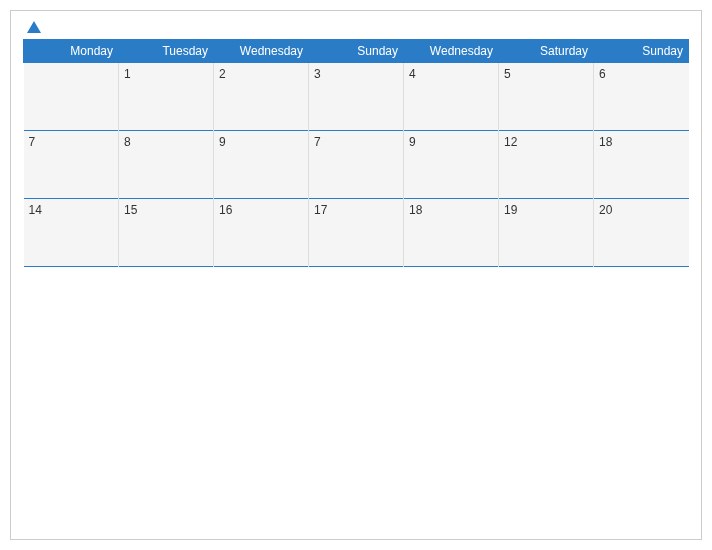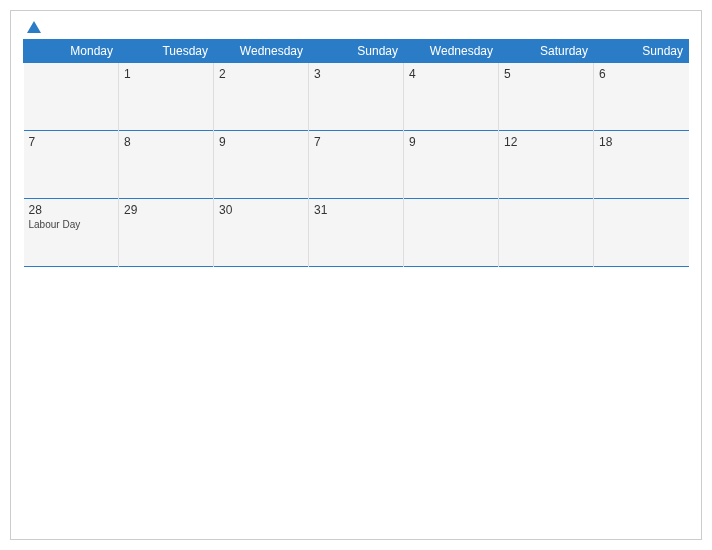--- a/index.html
+++ b/index.html
@@ -184,31 +184,36 @@
           </td>
           <td>
             <span class="day-num">12</span>
           </td>
           <td>
             <span class="day-num">18</span>
           </td>
         </tr>
         <tr>
           <td>
-            <span class="day-num">28</span>
-            <span class="event-text">Labour Day</span>
-          </td>
-          <td>
-            <span class="day-num">29</span>
-          </td>
-          <td>
-            <span class="day-num">30</span>
-          </td>
-          <td>
-            <span class="day-num">31</span>
-          </td>
-          <td class="empty-cell"></td>
-          <td class="empty-cell"></td>
-          <td class="empty-cell"></td>
+            <span class="day-num">14</span>
+          </td>
+          <td>
+            <span class="day-num">15</span>
+          </td>
+          <td>
+            <span class="day-num">16</span>
+          </td>
+          <td>
+            <span class="day-num">17</span>
+          </td>
+          <td>
+            <span class="day-num">18</span>
+          </td>
+          <td>
+            <span class="day-num">19</span>
+          </td>
+          <td>
+            <span class="day-num">20</span>
+          </td>
         </tr>
       </tbody>
   </table>
 </div>
 
 </body></html>

